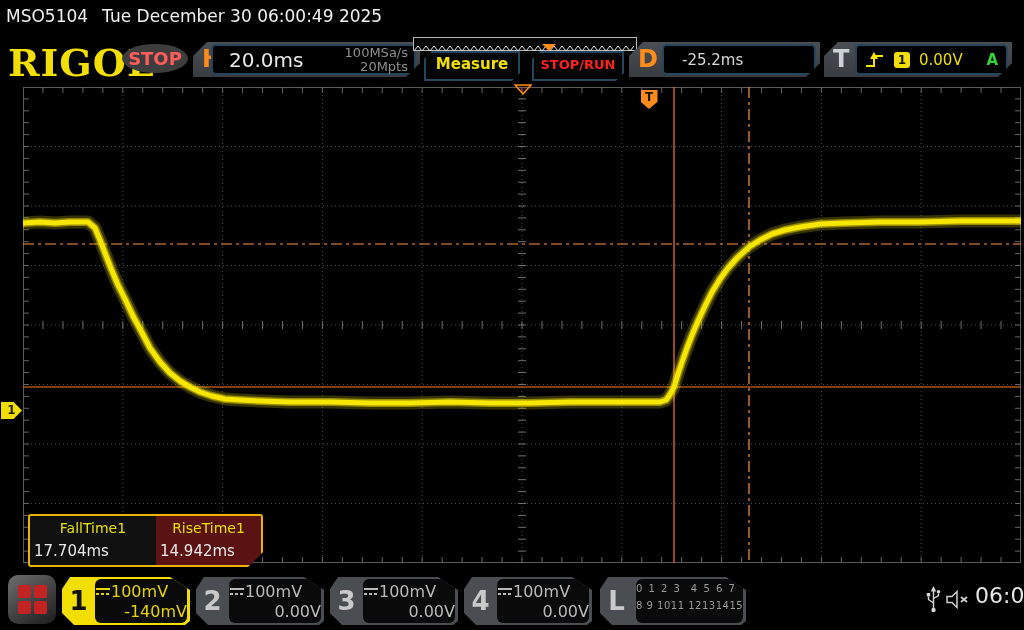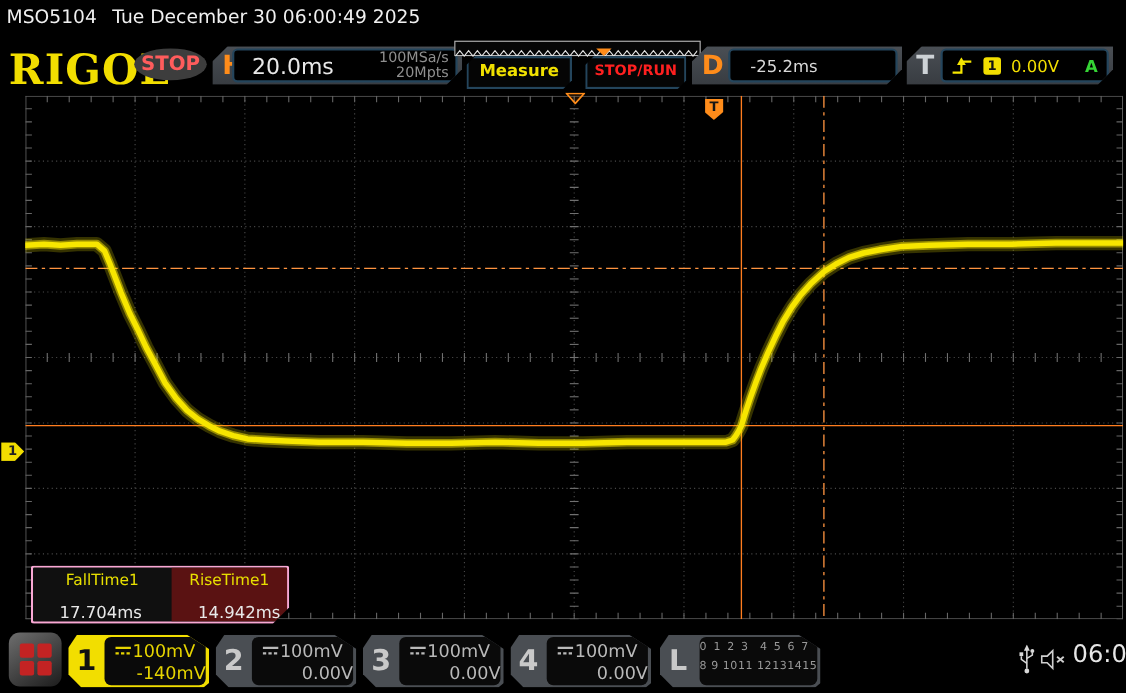--- a/index.html
+++ b/index.html
@@ -48,45 +48,45 @@
   #t-badge{position:absolute;left:640px;top:8px;width:17px;height:19px;background:#ff8c1a;
         clip-path:polygon(0 0,100% 0,100% 62%,50% 100%,0 62%);color:#151515;font-size:12px;
         font-weight:bold;text-align:center;line-height:14px;}
   #center-marker{position:absolute;left:514px;top:2px;}
   #ch1-marker{position:absolute;left:1px;top:319px;width:21px;height:17px;background:#f2de00;
         clip-path:polygon(0 0,60% 0,100% 50%,60% 100%,0 100%);color:#222;font-size:12px;
         font-weight:bold;text-align:center;line-height:17px;}
 
   
   .meas-panel{position:absolute;left:28px;top:432px;width:231px;height:49px;background:#101010;
-        border:2px solid #f9a8d4;border-radius:3px;display:flex;overflow:hidden;
+        border:2px solid #eab308;border-radius:3px;display:flex;overflow:hidden;
         clip-path:polygon(0 0,100% 0,100% calc(100% - 15px),calc(100% - 15px) 100%,0 100%);}
   .meas-cell{flex:1.2;padding-top:4px;}
   .meas-cell.selected{flex:1;background:#5a1212;}
   .meas-label{color:#e8e000;font-size:14px;text-align:center;}
-  .meas-value{color:#e8e8e8;font-size:15px;padding-left:24px;margin-top:12px;}
+  .meas-value{color:#e8e8e8;font-size:15px;padding-left:4px;margin-top:6px;}
 
   
   .bottombar{position:absolute;left:0;top:570px;width:1024px;height:60px;background:#000;}
   #menu-btn{position:absolute;left:8px;top:5px;width:48px;height:49px;border-radius:10px;
         background:linear-gradient(145deg,#6e6e6e,#1c1c1c);}
   .menu-squares{position:absolute;left:10px;top:10px;width:28px;height:28px;display:grid;
         grid-template-columns:13px 13px;grid-template-rows:13px 13px;gap:3px;}
   .menu-squares span{background:#c32323;border-radius:2px;}
   .chblock{position:absolute;top:7px;width:128px;height:48px;background:#4a4e53;
         clip-path:polygon(0 12px,8px 0,calc(100% - 20px) 0,100% 13px,100% calc(100% - 4px),
         calc(100% - 5px) 100%,12px 100%,0 calc(100% - 12px));}
   .chblock.active{background:#f2de00;}
   .ch-num{position:absolute;left:0;top:0;width:33px;height:48px;color:#c9c9c9;font-size:26px;
         font-weight:bold;text-align:center;line-height:48px;}
   .chblock.active .ch-num{color:#111;}
   .ch-inner{position:absolute;left:33px;top:2px;right:3px;bottom:2px;background:#0a0a0a;border-radius:6px;
         color:#b9b9b9;font-size:16px;}
   .chblock.active .ch-inner{color:#e6d400;}
-  .ch-line1{display:flex;align-items:center;justify-content:center;height:21px;margin-top:2px;}
+  .ch-line1{display:flex;align-items:center;justify-content:flex-start;height:21px;margin-top:2px;}
   .ch-line2{text-align:right;padding-right:0;line-height:20px;}
   #ch-1{left:62px;} #ch-2{left:196px;} #ch-3{left:330px;} #ch-4{left:464px;}
   #la-block{position:absolute;left:600px;top:7px;width:146px;height:48px;background:#4a4e53;
         clip-path:polygon(0 12px,8px 0,calc(100% - 20px) 0,100% 13px,100% calc(100% - 4px),
         calc(100% - 5px) 100%,12px 100%,0 calc(100% - 12px));}
   #la-block .ch-inner{left:36px;}
   .la-row{color:#9a9a9a;font-size:10px;line-height:19px;padding-left:0;letter-spacing:1.5px;white-space:pre;}
   .la-row.r2{letter-spacing:0.5px;line-height:16px;}
   #usb-icon{position:absolute;left:926px;top:16px;}
   #spk-icon{position:absolute;left:946px;top:19px;}

